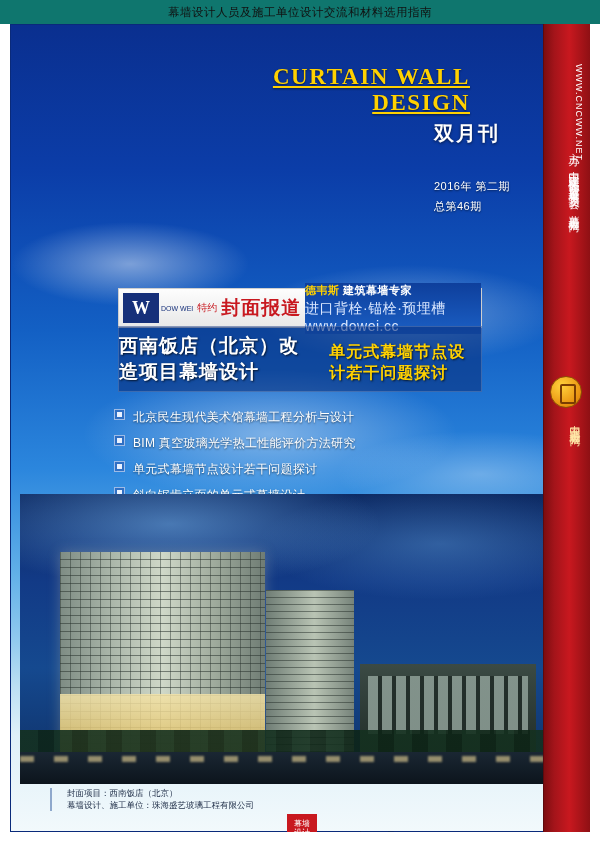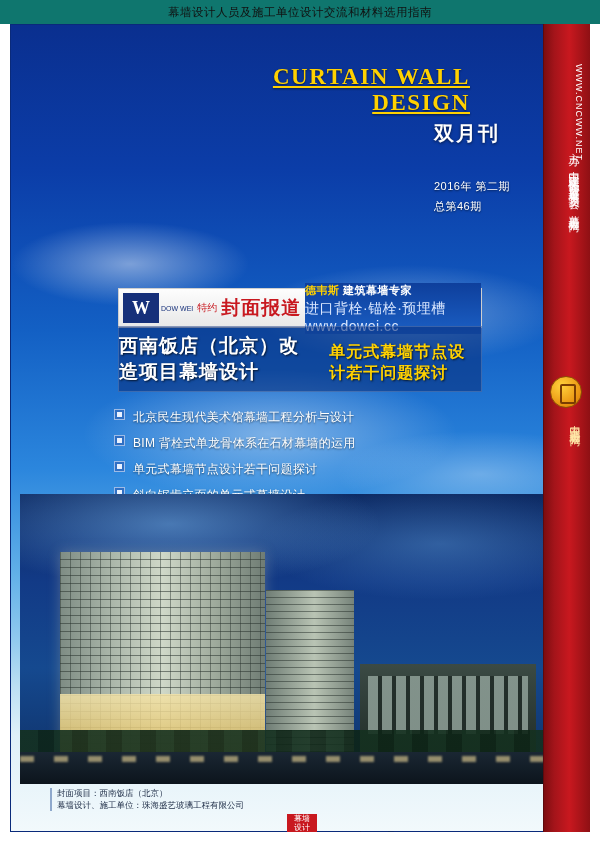--- a/index.html
+++ b/index.html
@@ -201,26 +201,26 @@
     position:absolute;left:0;top:236px;width:524px;height:26px;
     background:repeating-linear-gradient(90deg,#14301f 0 18px, #0d2416 18px 34px);
     opacity:.9;
   }
 
   
   .credits{
     position:absolute;left:40px;top:764px;width:300px;
     color:#1b2a44;font-size:8.5px;line-height:11.5px;
   }
-  .credits div{border-left:2px solid #8ea8cc;padding-left:5px;}
+  .credits div{border-left:2px solid #8ea8cc;padding-left:15px;}
 
   .bottom-logo{
     position:absolute;left:277px;top:790px;width:30px;height:28px;
     background:#c8181f;color:#fff;font-size:8px;line-height:9px;
-    display:flex;flex-direction:column;align-items:center;
+    display:flex;flex-direction:column;align-items:center;justify-content:center;
     font-family:"Liberation Serif",serif;
   }
   .bottom-date{
     position:absolute;left:322px;top:806px;color:#10203a;font-size:10.5px;letter-spacing:.5px;
   }
 </style>
 </head>
 <body>
 
 <div class="page">
@@ -261,21 +261,21 @@
       <div class="h2">单元式幕墙节点设计若干问题探讨</div>
     </div>
 
     <div class="toc">
       <div class="toc-row">
         <span class="toc-bullet"></span>
         <span class="toc-text">北京民生现代美术馆幕墙工程分析与设计</span>
       </div>
       <div class="toc-row">
         <span class="toc-bullet"></span>
-        <span class="toc-text">BIM 背栓式单龙骨体系在石材幕墙的运用</span>
+        <span class="toc-text">BIM 真空玻璃光学热工性能评价方法研究</span>
       </div>
       <div class="toc-row">
         <span class="toc-bullet"></span>
         <span class="toc-text">单元式幕墙节点设计若干问题探讨</span>
       </div>
       <div class="toc-row">
         <span class="toc-bullet"></span>
         <span class="toc-text">斜向锯齿立面的单元式幕墙设计</span>
       </div>
       <div class="toc-row">

